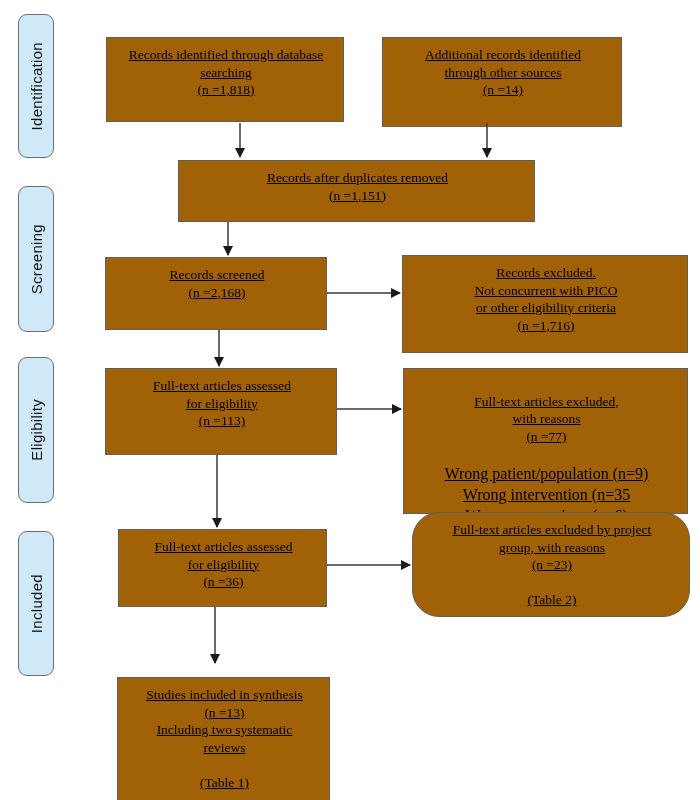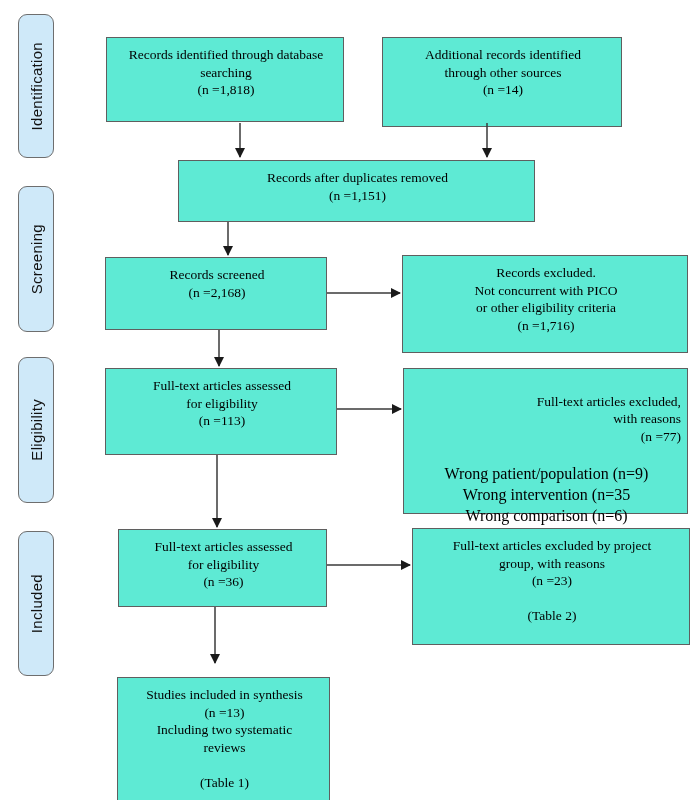--- a/index.html
+++ b/index.html
@@ -24,28 +24,29 @@
     writing-mode:vertical-rl;
     transform:rotate(180deg);
     font-family:"Liberation Sans", sans-serif;
     font-size:15px;
     color:#111;
     letter-spacing:0.3px;
     white-space:nowrap;
   }
   .box{
     position:absolute;
-    background:#5eead4;
+    background:#a16207;
     border:1.6px solid #5f5f5f;
     box-sizing:border-box;
     text-align:center;
     font-size:13.5px;
     line-height:1.3;
     padding:8px 6px 4px 8px;
     white-space:pre-line;
+    text-decoration:underline;
   }
   .box .reasons{
     font-size:16px;
     line-height:1.32;
     white-space:pre-line;
   }
   #arrows{
     position:absolute;left:0;top:0;
     pointer-events:none;
   }
@@ -85,35 +86,35 @@
   <div class="box" style="left:402px;top:255px;width:286px;height:98px;">Records excluded.
 Not concurrent with PICO
 or other eligibility criteria
 (n =1,716)</div>
 
   <div class="box" style="left:105px;top:368px;width:232px;height:87px;">Full-text articles assessed
 for eligibility
 (n =113)</div>
 
   <div class="box" style="left:403px;top:368px;width:285px;height:146px;padding-top:6px;">
-    <div style="white-space:pre-line;text-align:right;">Full-text articles excluded,
+    <div style="white-space:pre-line;">Full-text articles excluded,
 with reasons
 (n =77)</div>
     <div class="reasons">Wrong patient/population (n=9)
 Wrong intervention (n=35
 Wrong comparison (n=6)
 Wrong study design (n=14)
 Other reason (n=13)</div>
   </div>
 
   <div class="box" style="left:118px;top:529px;width:209px;height:78px;">Full-text articles assessed
 for eligibility
 (n =36)</div>
 
-  <div class="box" style="left:412px;top:528px;width:278px;height:117px;">Full-text articles excluded by project
+  <div class="box" style="left:412px;top:512px;width:278px;height:105px;border-radius:27px;">Full-text articles excluded by project
 group, with reasons
 (n =23)
 
 (Table 2)</div>
 
   <div class="box" style="left:117px;top:665px;width:213px;height:127px;margin-top:12px;">Studies included in synthesis
 (n =13)
 Including two systematic
 reviews
 

